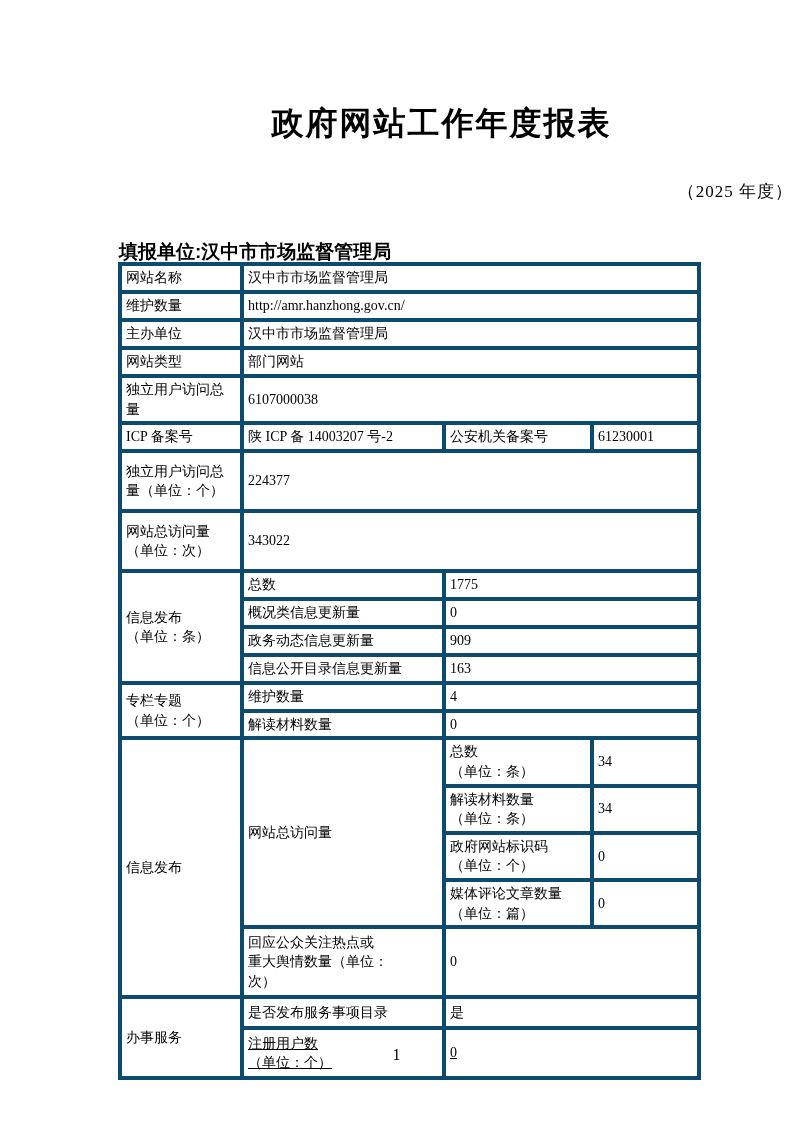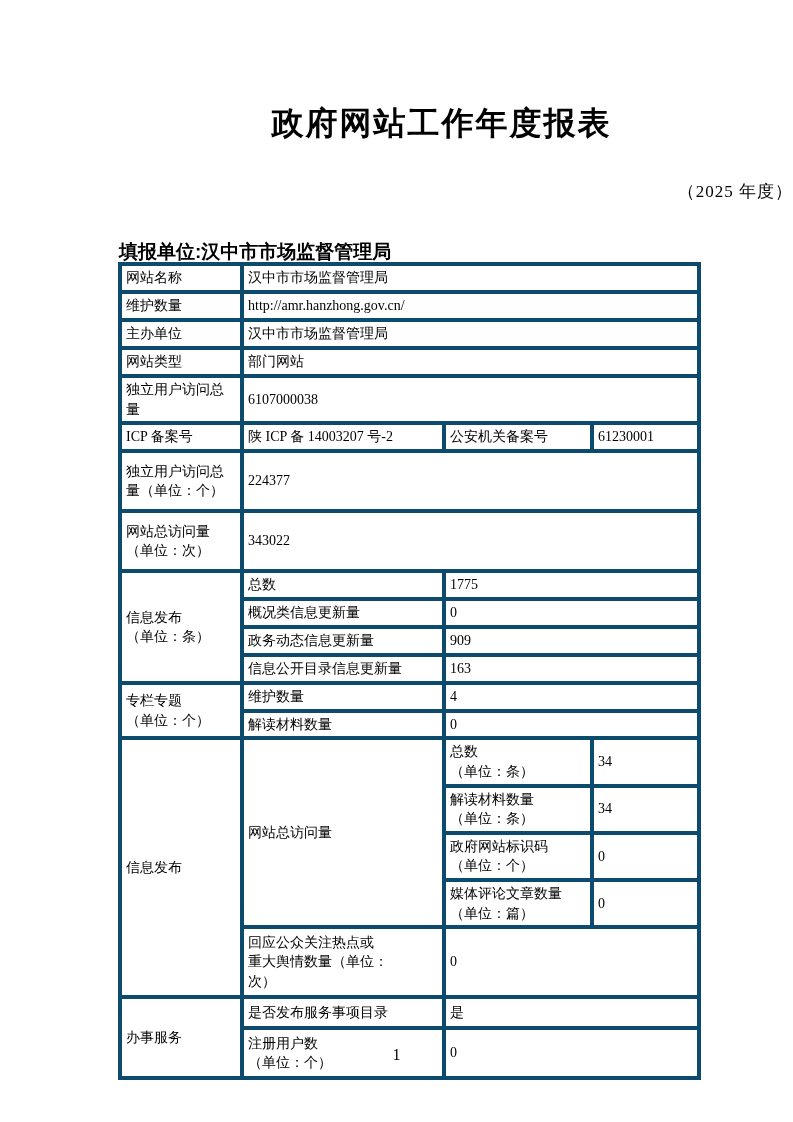--- a/index.html
+++ b/index.html
@@ -33,21 +33,21 @@
     font-size:14px;
   }
   table.report td{
     border:4px solid #0c4a6e;
     text-align:left;vertical-align:middle;
     padding:2px 4px;line-height:1.4;
     overflow:hidden;
   }
   .pre{white-space:pre-line;}
   tr.h28{height:28px;} tr.h27{height:27px;padding-left:16px;} tr.h49{height:60px;font-family:Liberation Serif, serif;}
-  tr.h45{height:45px;} tr.h70{height:70px;} tr.h31{height:31px;} tr.h50{height:50px;}
+  tr.h45{height:45px;} tr.h70{height:70px;} tr.h31{height:31px;} tr.h50{height:50px;text-decoration:underline;}
   .page-number{
     position:absolute;top:1046px;left:0;width:793px;
     text-align:center;font-size:16px;
   }
 </style>
 </head>
 <body>
 
 <div class="page">
 

